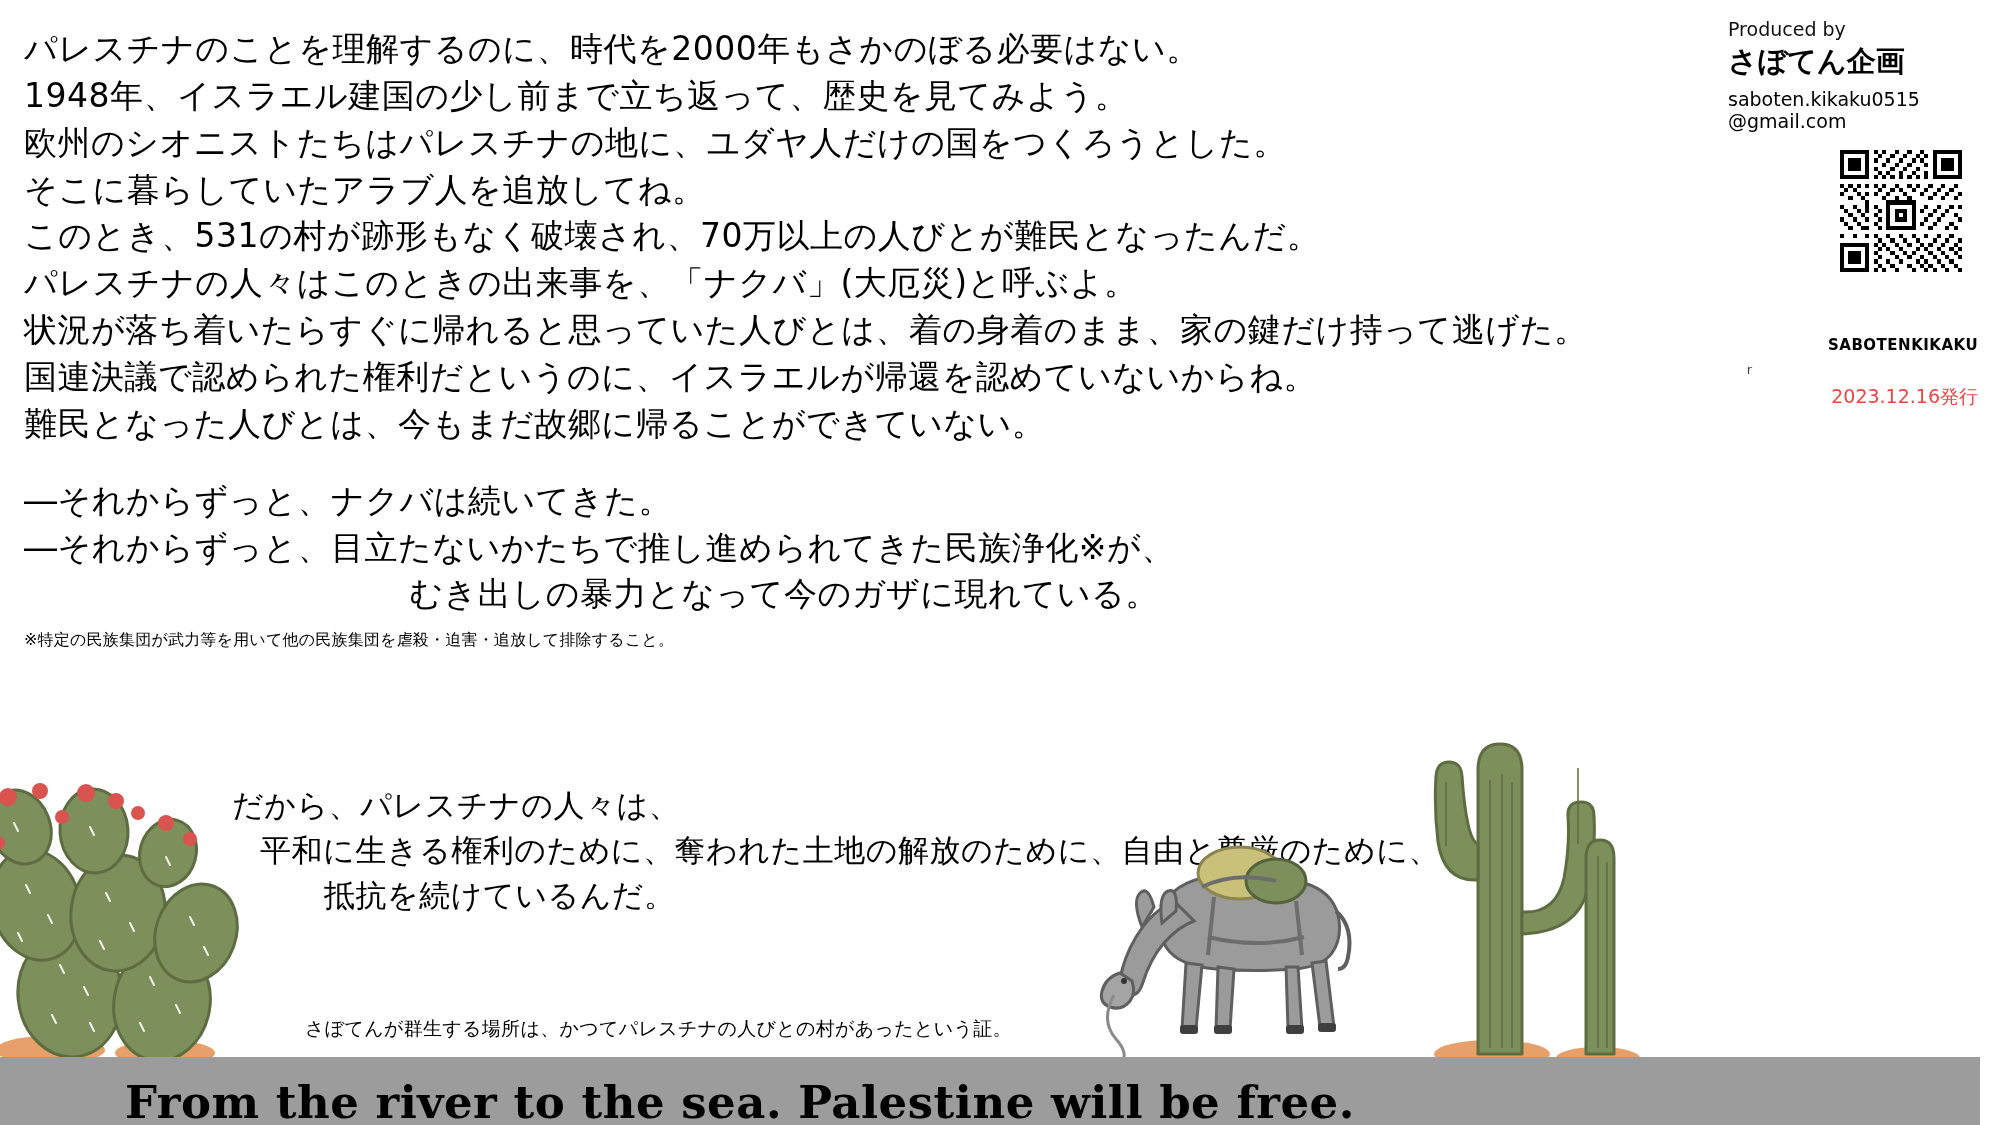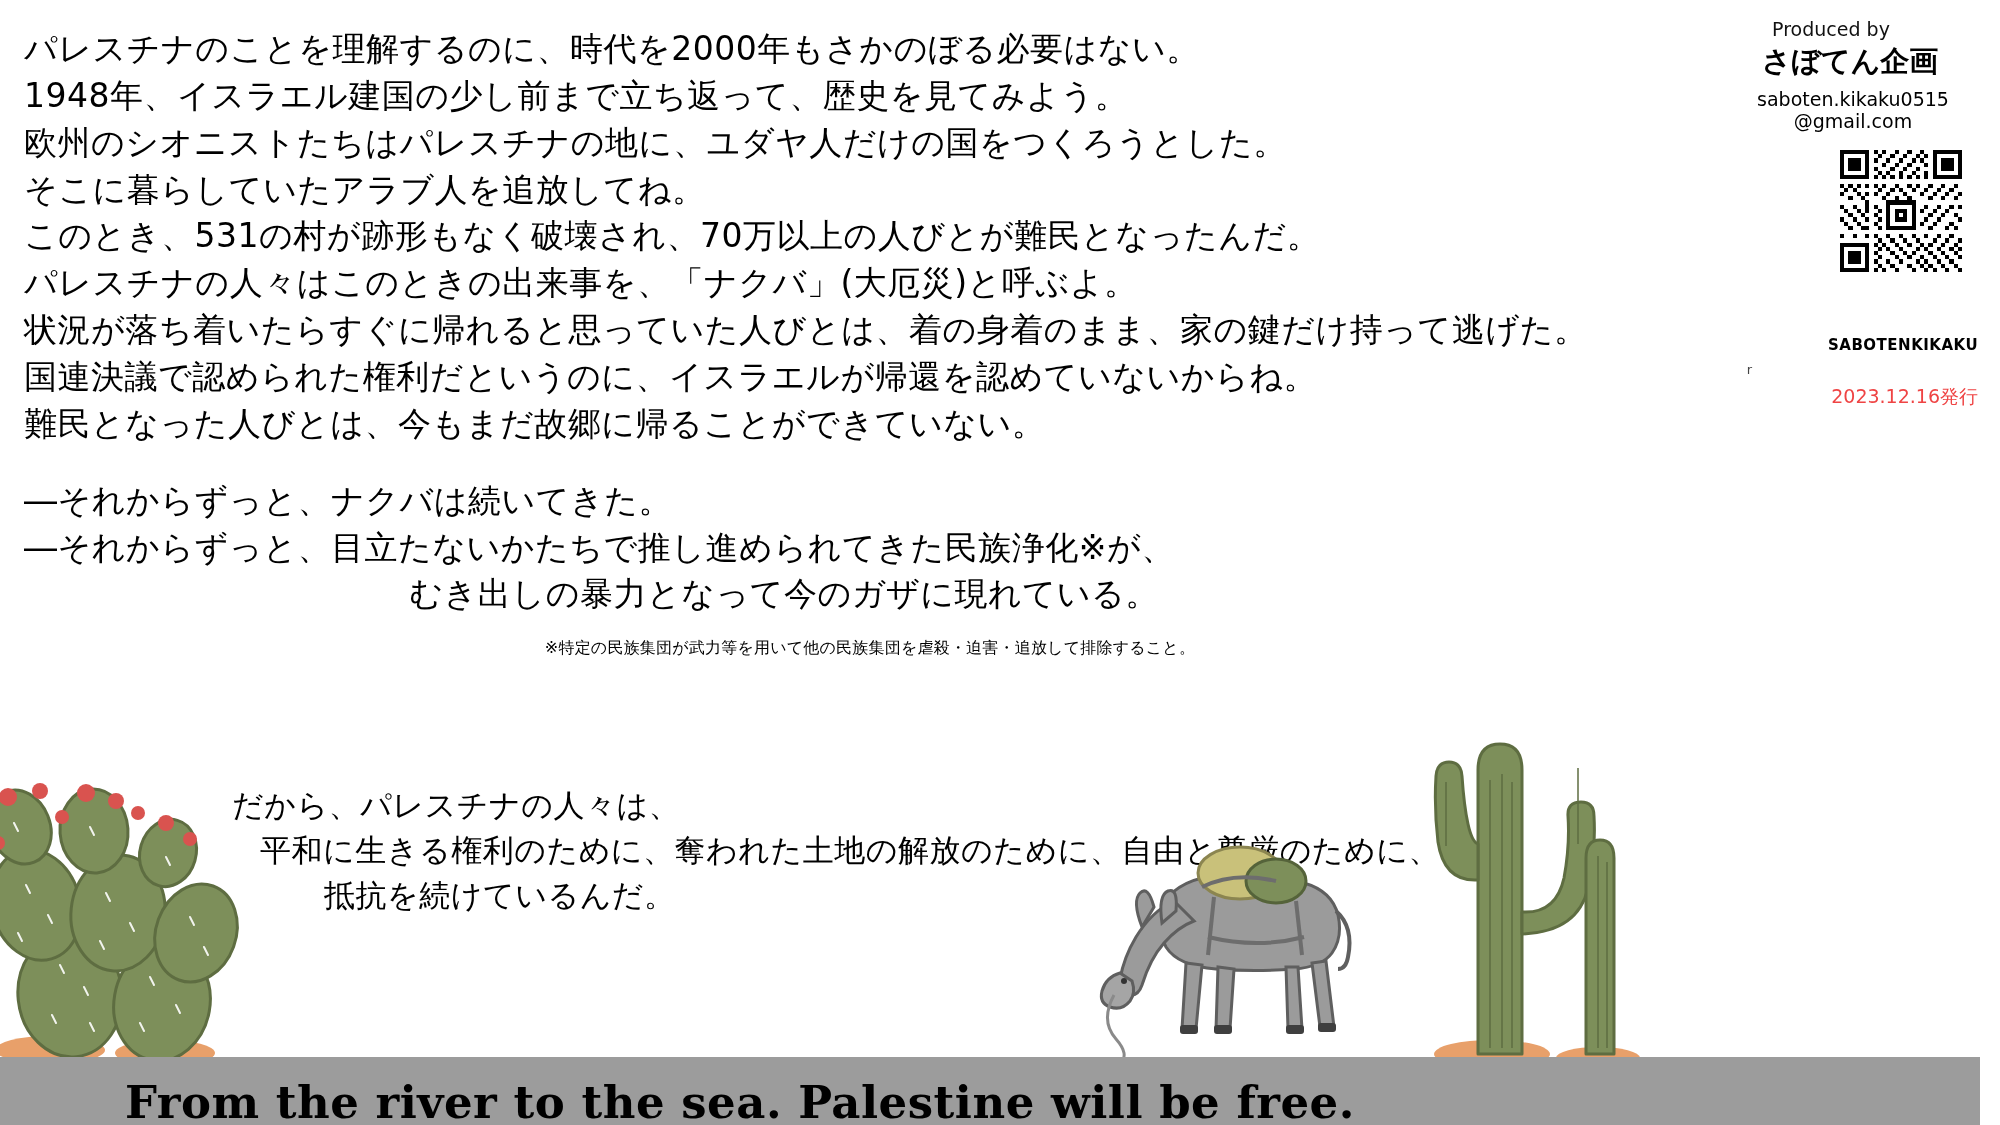--- a/index.html
+++ b/index.html
@@ -36,23 +36,23 @@
   .line.blank {
     height: 30px;
   }
   .line.indent-right {
     text-align: center;
     padding-right: 180px;
   }
   .note-small {
     font-size: 16px;
     color: #000000;
-    text-align: center;
+    text-align: left;
     padding-right: 8px;
-    margin-top: 20px;
+    margin-top: 12px;
     letter-spacing: 0.2px;
   }
 
   
   .message-block {
     position: absolute;
     left: 232px;
     top: 783px;
     width: 1500px;
   }
@@ -94,21 +94,21 @@
     color: #000000;
     letter-spacing: 0.5px;
   }
 
   
   .producer {
     position: absolute;
     right: 22px;
     top: 18px;
     width: 250px;
-    text-align: center;
+    text-align: left;
   }
   .producer-label {
     font-size: 19px;
     color: #111;
     padding-right: 44px;
   }
   .producer-name {
     font-size: 29px;
     font-weight: bold;
     color: #000;
@@ -192,20 +192,21 @@
     <div class="line indent-right">むき出しの暴力となって今のガザに現れている。</div>
     <div class="note-small">※特定の民族集団が武力等を用いて他の民族集団を虐殺・迫害・追放して排除すること。</div>
   </div>
 
   <div class="message-block">
     <div class="line msg-i1">だから、パレスチナの人々は、</div>
     <div class="line msg-i2">平和に生きる権利のために、奪われた土地の解放のために、自由と尊厳のために、</div>
     <div class="line msg-i3">抵抗を続けているんだ。</div>
   </div>
 
+  <div class="caption">さぼてんが群生する場所は、かつてパレスチナの人びとの村があったという証。</div>
 
   <div class="producer">
     <div class="producer-label">Produced by</div>
     <div class="producer-name">さぼてん企画</div>
     <div class="producer-mail1">saboten.kikaku0515</div>
     <div class="producer-mail2">@gmail.com</div>
   </div>
 
   <div class="qr-wrap">
     <svg class="qr-canvas" viewBox="0 0 29 29" shape-rendering="crispEdges">

